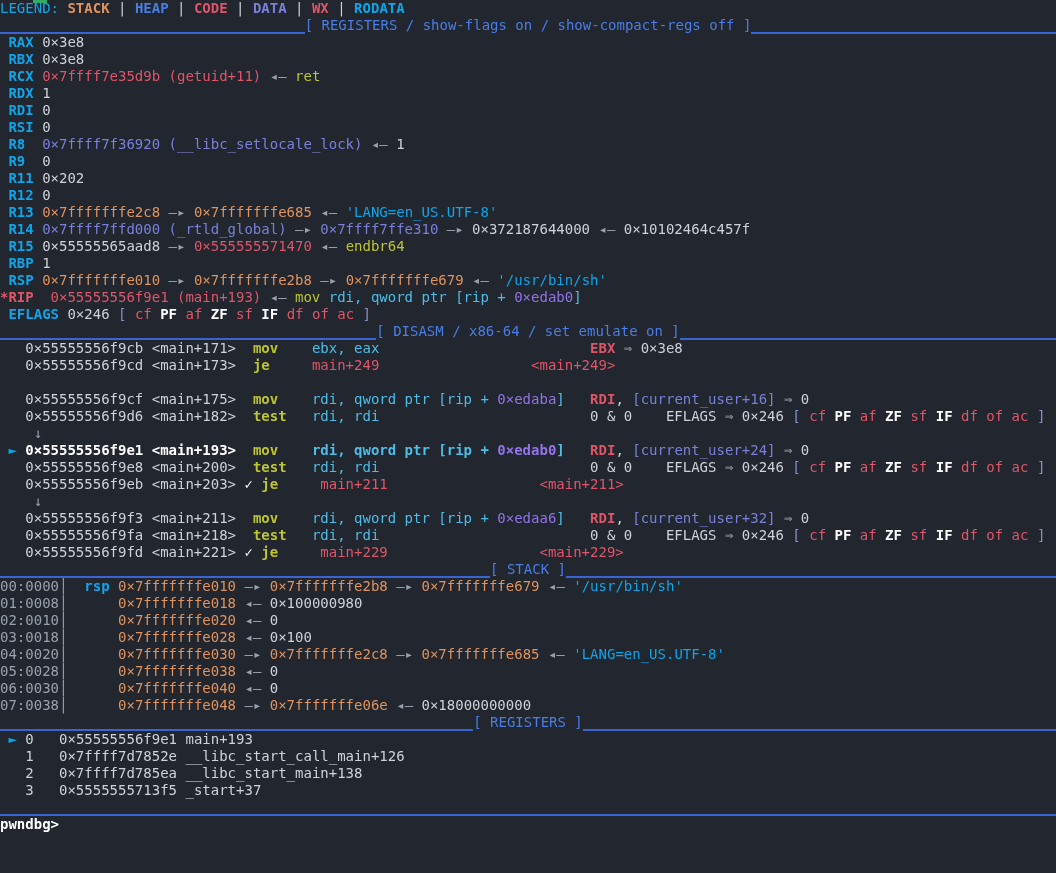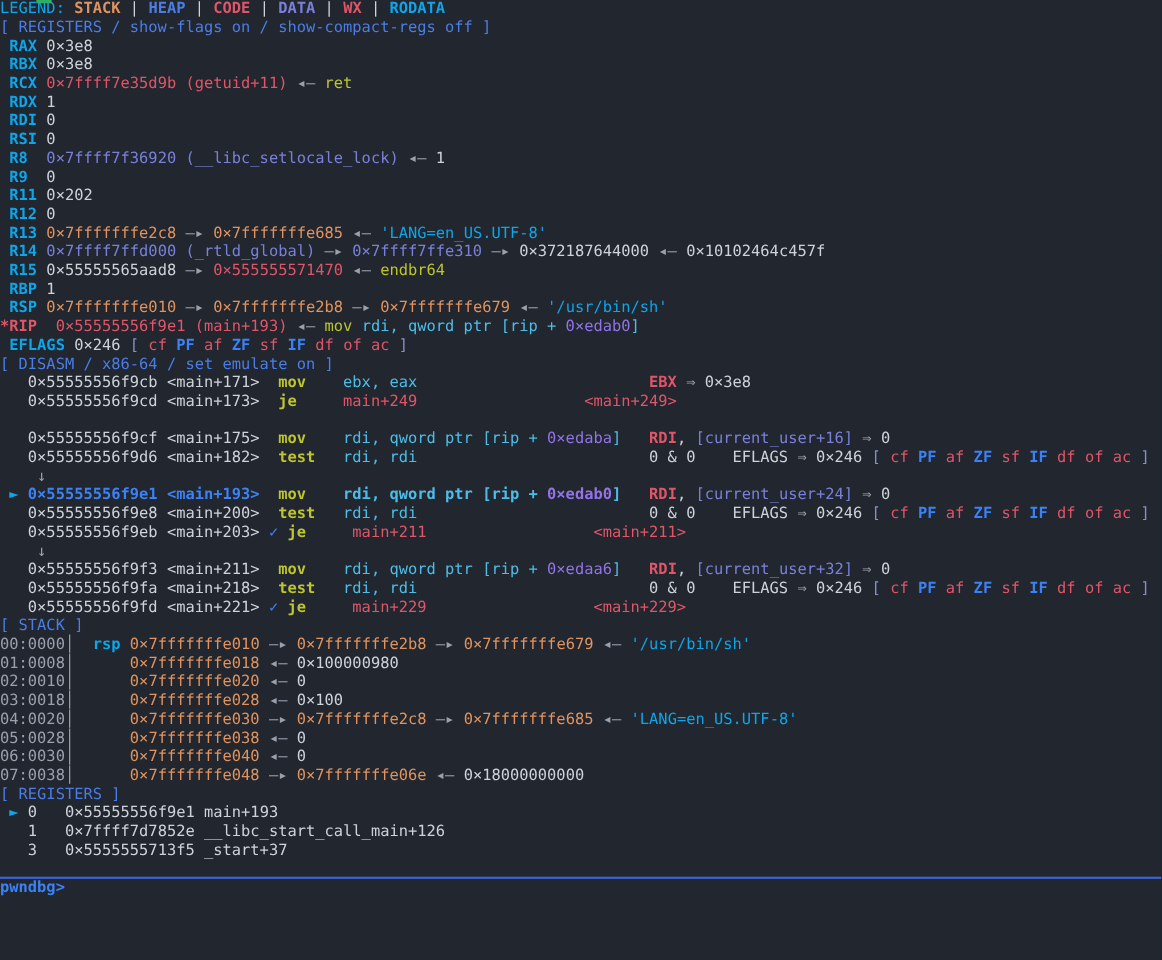--- a/index.html
+++ b/index.html
@@ -6,31 +6,31 @@
   #terminal{
     position:relative;
     width:1056px;height:873px;
     background:#21262f;
     font-family:"DejaVu Sans Mono","DejaVu Sans",monospace;
     font-size:14px;line-height:17px;
     color:#ced2d9;
     overflow:hidden;
   }
   .row{height:17px;white-space:pre;}
-  .row.header{display:flex;align-items:flex-start;flex-direction:column;}
+  .row.header{display:flex;align-items:flex-end;}
   .hline{flex:1;height:2px;background:#3a63d4;}
   .hlabel{color:#4b7de6;}
   .row.rule{height:2px;background:#3a63d4;}
   
   .c-fg{color:#ced2d9}
   .c-wt{color:#0ea5e9}
   .c-dim{color:#9aa1ac}
   .c-red{color:#e15568}
   .c-org{color:#e0935e}
-  .c-grn{color:#3b82f6}
+  .c-grn{color:#ffffff}
   .c-yel{color:#bdc52f}
   .c-cyn{color:#4dbde8}
   .c-blu{color:#4b7de6}
   .c-per{color:#7a80d9}
   .c-vio{color:#9273e8}
   .c-lav{color:#8590c8}
   .c-b{font-weight:bold}
   .c-u{}
   #scroll-frag{position:absolute;left:33px;top:0;width:14px;height:3px;background:#2fae68;}
 </style>
@@ -77,17 +77,18 @@
     <div class="row"><span class="c-dim">01:0008</span><span class="c-dim">│</span><span class="c-fg">      </span><span class="c-org">0×7fffffffe018</span><span class="c-dim"> ◂— </span><span class="c-fg">0×100000980</span></div>
     <div class="row"><span class="c-dim">02:0010</span><span class="c-dim">│</span><span class="c-fg">      </span><span class="c-org">0×7fffffffe020</span><span class="c-dim"> ◂— </span><span class="c-fg">0</span></div>
     <div class="row"><span class="c-dim">03:0018</span><span class="c-dim">│</span><span class="c-fg">      </span><span class="c-org">0×7fffffffe028</span><span class="c-dim"> ◂— </span><span class="c-fg">0×100</span></div>
     <div class="row"><span class="c-dim">04:0020</span><span class="c-dim">│</span><span class="c-fg">      </span><span class="c-org">0×7fffffffe030</span><span class="c-dim"> —▸ </span><span class="c-org">0×7fffffffe2c8</span><span class="c-dim"> —▸ </span><span class="c-org">0×7fffffffe685</span><span class="c-dim"> ◂— </span><span class="c-wt">'LANG=en_US.UTF-8'</span></div>
     <div class="row"><span class="c-dim">05:0028</span><span class="c-dim">│</span><span class="c-fg">      </span><span class="c-org">0×7fffffffe038</span><span class="c-dim"> ◂— </span><span class="c-fg">0</span></div>
     <div class="row"><span class="c-dim">06:0030</span><span class="c-dim">│</span><span class="c-fg">      </span><span class="c-org">0×7fffffffe040</span><span class="c-dim"> ◂— </span><span class="c-fg">0</span></div>
     <div class="row"><span class="c-dim">07:0038</span><span class="c-dim">│</span><span class="c-fg">      </span><span class="c-org">0×7fffffffe048</span><span class="c-dim"> —▸ </span><span class="c-org">0×7fffffffe06e</span><span class="c-dim"> ◂— </span><span class="c-fg">0×18000000000</span></div>
     <div class="row header"><span class="hline"></span><span class="hlabel">[ REGISTERS ]</span><span class="hline"></span></div>
     <div class="row"><span class="c-wt"> ► </span><span class="c-fg">0</span><span class="c-fg">   </span><span class="c-fg">0×55555556f9e1 main+193</span></div>
     <div class="row"><span class="c-fg">   1   </span><span class="c-fg">0×7ffff7d7852e __libc_start_call_main+126</span></div>
+    <div class="row"><span class="c-fg">   2   </span><span class="c-fg">0×7ffff7d785ea __libc_start_main+138</span></div>
     <div class="row"><span class="c-fg">   3   </span><span class="c-fg">0×5555555713f5 _start+37</span></div>
     <div class="row" style="height: 15px;"></div>
     <div class="row rule"></div>
     <div class="row"><span class="c-grn c-b">pwndbg&gt;</span></div>
   </div>
 
 </body></html>

